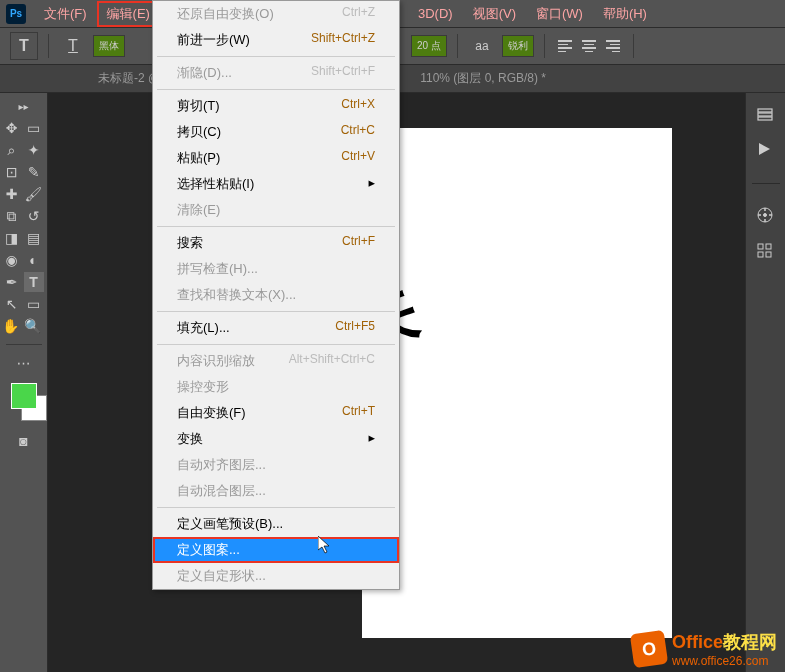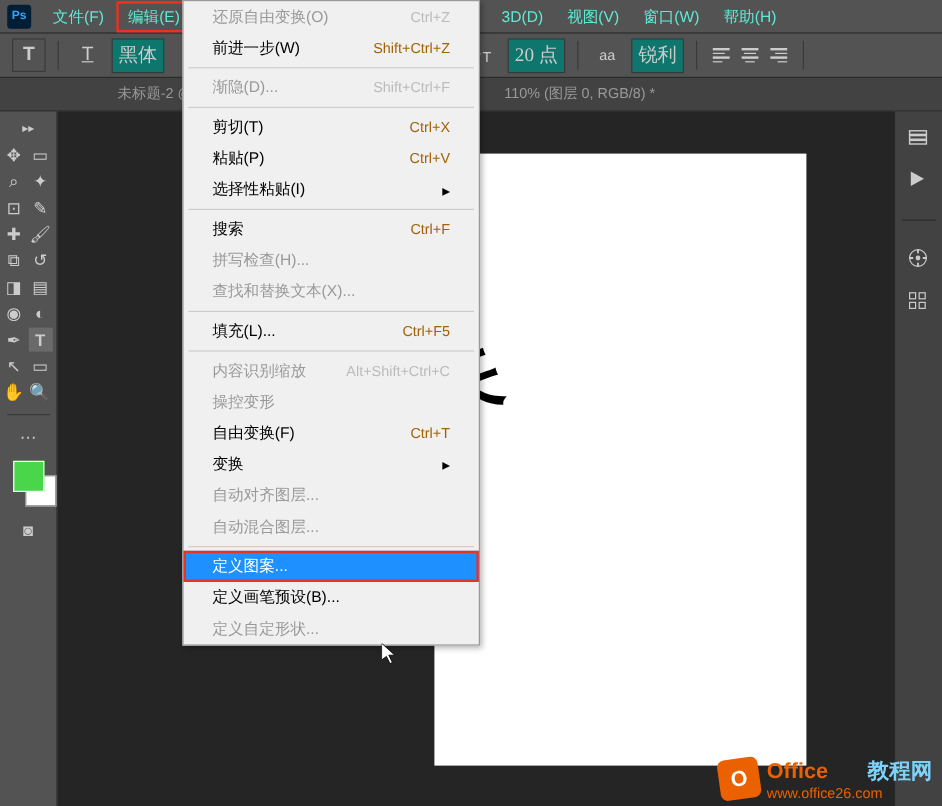--- a/index.html
+++ b/index.html
@@ -1,24 +1,24 @@
 <!DOCTYPE html>
 <html><head>
   <meta charset="utf-8">
   <style>
     * { margin: 0; padding: 0; box-sizing: border-box; font-family: "Microsoft YaHei", sans-serif; }
     body { background: #535353; width: 785px; height: 672px; overflow: hidden; position: relative; }
     
     .menubar { height: 27px; background: #535353; display: flex; align-items: center; padding-left: 6px; gap: 0; }
     .logo { width: 20px; height: 20px; background: #001e36; border-radius: 3px; display: flex; align-items: center; justify-content: center; color: #31a8ff; font-size: 10px; font-weight: bold; margin-right: 8px; }
-    .menu-item { color: #5eead4; font-size: 13px; padding: 4px 10px; cursor: default; }
+    .menu-item { color: #fca5a5; font-size: 13px; padding: 4px 10px; cursor: default; }
     .menu-item.active { border: 2px solid #e93323; padding: 2px 8px; }
     
     .optbar { height: 38px; background: #535353; border-top: 1px solid #2b2b2b; border-bottom: 1px solid #2b2b2b; display: flex; align-items: center; padding-left: 10px; gap: 6px; }
-    .opt-box { color: #ccc; font-size: 16px; padding: 3px 5px; border: 1px solid #3a3a3a; background: #0f766e; font-family: Liberation Serif, serif; }
+    .opt-box { color: #ccc; font-size: 10px; padding: 3px 5px; border: 1px solid #3a3a3a; background: #4d7c0f; }
     .opt-icon { width: 28px; height: 28px; display: flex; align-items: center; justify-content: center; color: #ccc; }
     .opt-sep { width: 1px; height: 24px; background: #3a3a3a; margin: 0 4px; }
     .align-btns { display: flex; gap: 1px; }
     .align-btn { width: 22px; height: 22px; display: flex; flex-direction: column; gap: 2px; justify-content: center; align-items: flex-start; padding: 3px; }
     .align-line { height: 1.5px; background: #ccc; }
     
     .tabbar { height: 28px; background: #424242; border-bottom: 1px solid #2b2b2b; display: flex; align-items: center; padding-left: 88px; }
     .tab { color: #ccc; font-size: 12px; padding: 6px 10px; }
     .tab.inactive { color: #999; }
     
@@ -33,35 +33,35 @@
     .swatch-bg { width: 26px; height: 26px; background: #fff; border: 1px solid #888; position: relative; top: -14px; left: 10px; z-index: 1; }
     
     .canvas-area { flex: 1; background: #252525; display: flex; justify-content: center; align-items: center; position: relative; padding: 20px 0; overflow: hidden; }
     .canvas { width: 310px; height: 510px; background: #fff; position: relative; margin-left: 240px; }
     .canvas-text { position: absolute; top: 160px; left: -80px; font-size: 68px; font-weight: 900; color: #000; transform: rotate(-20deg); letter-spacing: 2px; white-space: nowrap; }
     
     .right-panel { width: 40px; background: #424242; border-left: 1px solid #2b2b2b; padding-top: 12px; display: flex; flex-direction: column; align-items: center; gap: 16px; }
     .panel-icon { width: 20px; height: 20px; color: #ccc; }
     
     .dropdown { position: absolute; top: 0; left: 152px; width: 248px; background: #f0f0f0; border: 1px solid #999; box-shadow: 2px 2px 5px rgba(0,0,0,0.3); z-index: 100; }
-    .dd-item { display: flex; justify-content: space-between; padding: 4px 24px 4px 24px; font-size: 13px; color: #000; cursor: default; align-items: center; }
+    .dd-item { display: flex; justify-content: space-between; padding: 4px 24px 4px 24px; font-size: 13px; color: #000; cursor: default; }
     .dd-item.disabled { color: #999; }
     .dd-item.highlighted { background: #1e90ff; color: #fff; border: 2px solid #e93323; padding: 2px 22px; position: relative; }
     .dd-item .sc { color: #a16207; font-size: 12px; }
     .dd-item.disabled .sc { color: #bbb; }
     .dd-sep { height: 1px; background: #ccc; margin: 3px 4px; }
     .submenu-arrow { margin-left: auto; padding-left: 10px; }
     
     .cursor-arrow { position: absolute; top: 536px; left: 318px; z-index: 200; color: #fff; font-size: 16px; pointer-events: none; }
     
     .watermark { position: absolute; bottom: 4px; right: 8px; z-index: 50; display: flex; align-items: center; gap: 6px; }
     .wm-logo { width: 34px; height: 34px; background: #eb6100; border-radius: 6px; display: flex; align-items: center; justify-content: center; color: #fff; font-size: 18px; font-weight: bold; transform: rotate(-8deg); }
     .wm-text { display: flex; flex-direction: column; }
     .wm-title { color: #eb6100; font-size: 18px; font-weight: bold; }
-    .wm-title .suffix { color: #7dd3fc; margin-left: 33px; }
+    .wm-title .suffix { color: #fde047; }
     .wm-url { color: #eb6100; font-size: 12px; }
   </style>
 </head>
 <body>
 
 <div class="menubar">
   <div class="logo">Ps</div>
   <div class="menu-item">文件(F)</div>
   <div class="menu-item active">编辑(E)</div>
   <div style="width:248px"></div>
@@ -194,27 +194,34 @@
     <div class="dd-item disabled">
       <span>渐隐(D)...</span>
       <span class="sc">Shift+Ctrl+F</span>
     </div>
     <div class="dd-sep"></div>
     <div class="dd-item">
       <span>剪切(T)</span>
       <span class="sc">Ctrl+X</span>
     </div>
     <div class="dd-item">
+      <span>拷贝(C)</span>
+      <span class="sc">Ctrl+C</span>
+    </div>
+    <div class="dd-item">
       <span>粘贴(P)</span>
       <span class="sc">Ctrl+V</span>
     </div>
     <div class="dd-item">
       <span>选择性粘贴(I)</span>
       <span class="submenu-arrow">▸</span>
     </div>
+    <div class="dd-item disabled">
+      <span>清除(E)</span>
+    </div>
     <div class="dd-sep"></div>
     <div class="dd-item">
       <span>搜索</span>
       <span class="sc">Ctrl+F</span>
     </div>
     <div class="dd-item disabled">
       <span>拼写检查(H)...</span>
     </div>
     <div class="dd-item disabled">
       <span>查找和替换文本(X)...</span>
@@ -240,25 +247,25 @@
       <span>变换</span>
       <span class="submenu-arrow">▸</span>
     </div>
     <div class="dd-item disabled">
       <span>自动对齐图层...</span>
     </div>
     <div class="dd-item disabled">
       <span>自动混合图层...</span>
     </div>
     <div class="dd-sep"></div>
+    <div class="dd-item">
+      <span>定义画笔预设(B)...</span>
+    </div>
     <div class="dd-item highlighted">
       <span>定义图案...</span>
-    </div>
-    <div class="dd-item">
-      <span>定义画笔预设(B)...</span>
     </div>
     <div class="dd-item disabled">
       <span>定义自定形状...</span>
     </div>
   </div>
 
 <div class="cursor-arrow">
   <svg width="18" height="18" viewBox="0 0 18 18">
       <polygon points="0,0 0,14 4,11 7,17 9,16 6,10 11,10" fill="#fff" stroke="#000" stroke-width="0.7"></polygon>
     </svg>

